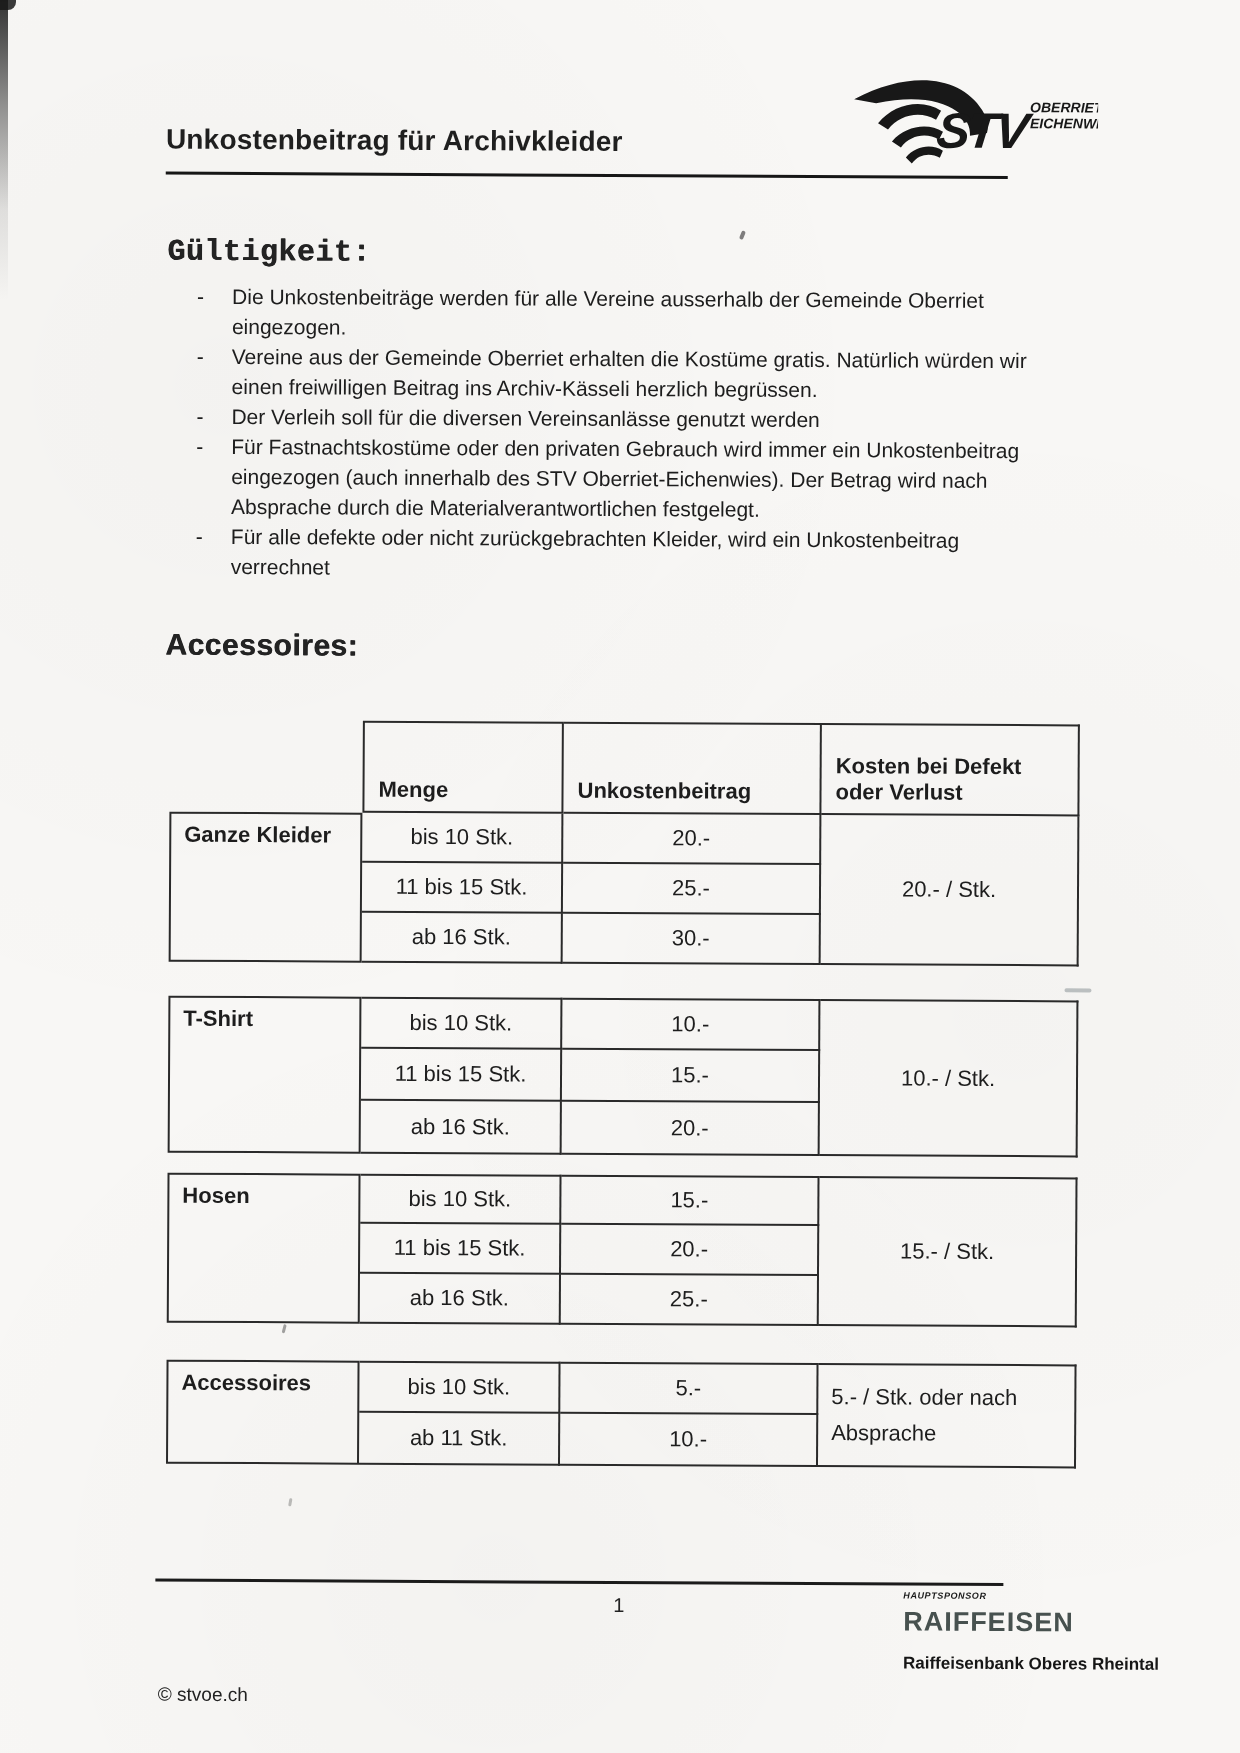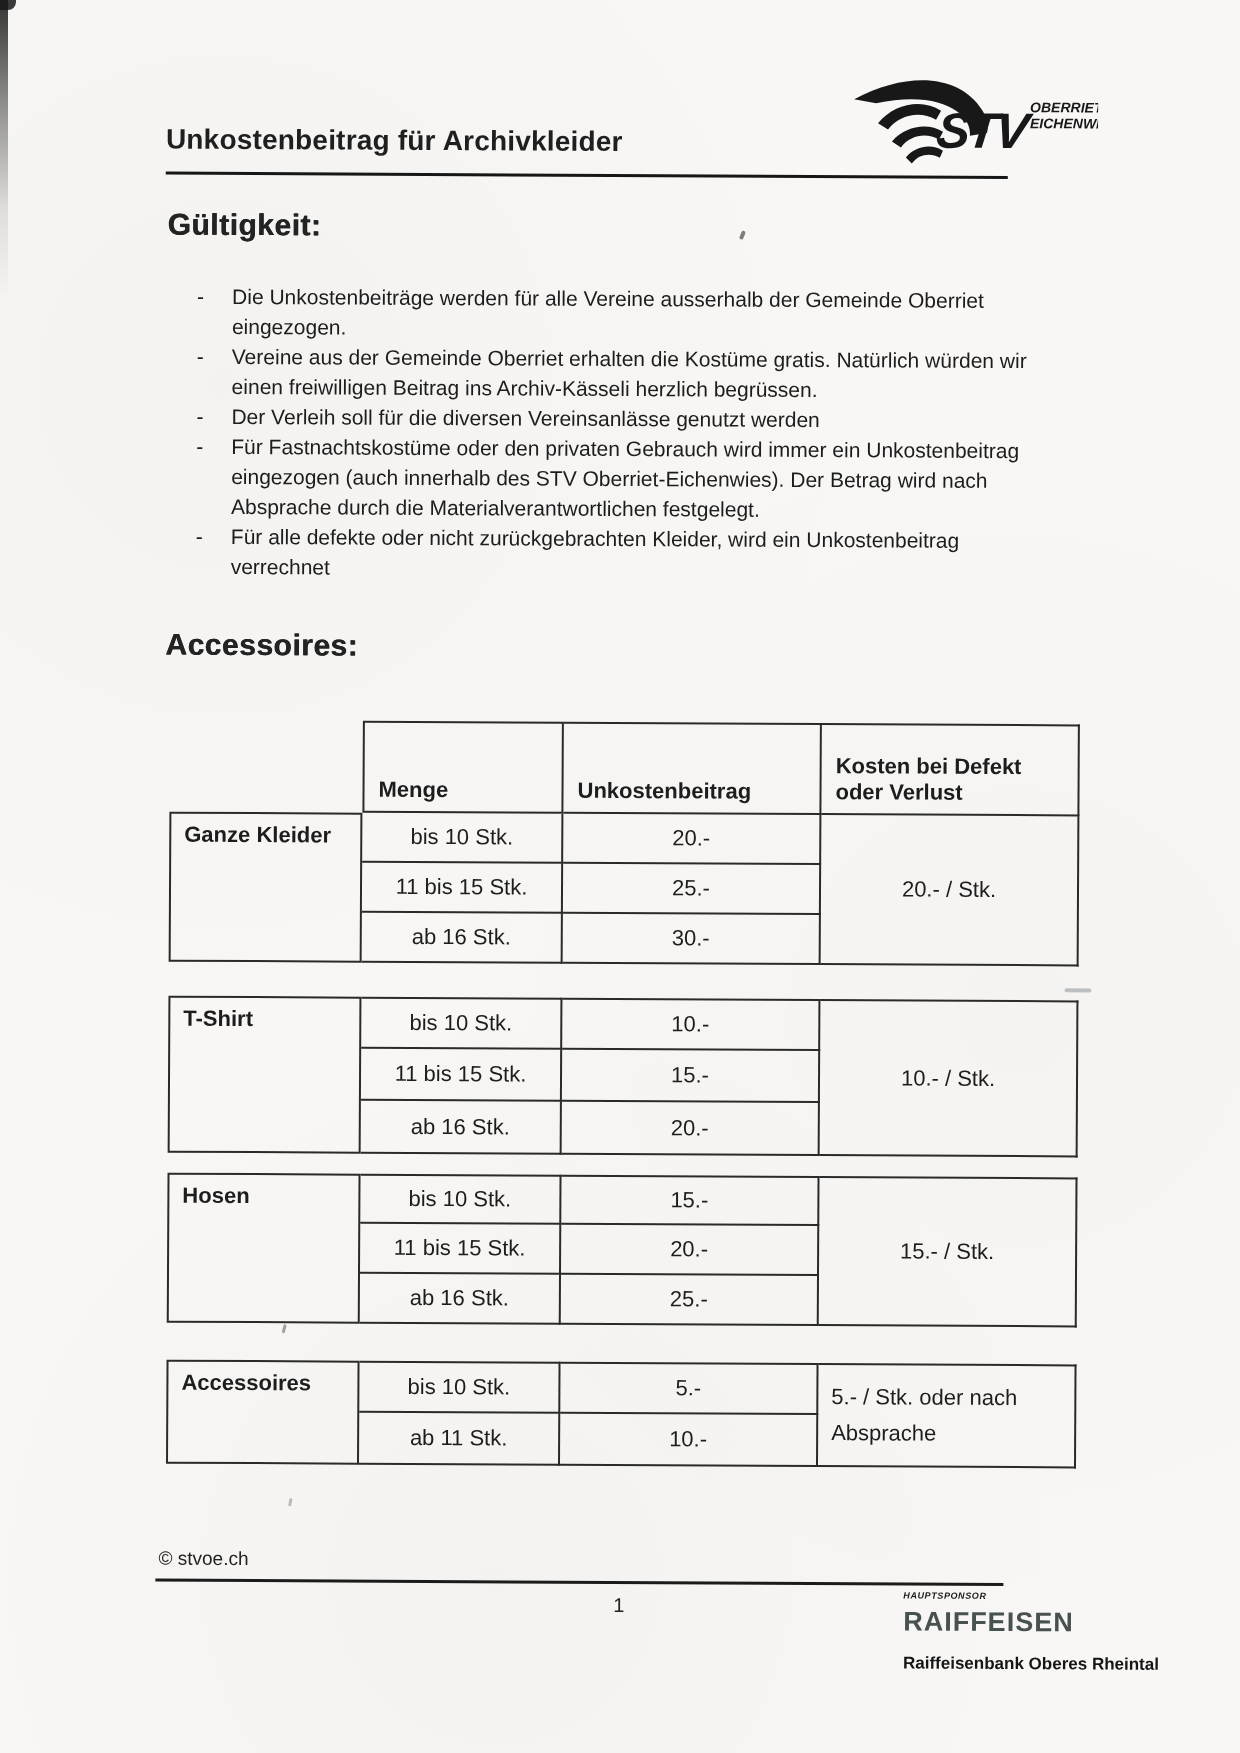--- a/index.html
+++ b/index.html
@@ -12,21 +12,21 @@
       #f8f7f5;
     font-family:"Liberation Sans", sans-serif;color:#1d1d1d;
   }
   .content{position:absolute;inset:0;transform:rotate(0.3deg);transform-origin:50% 40%;}
   
   .doc-title{position:absolute;left:163px;top:126px;font-size:28px;font-weight:700;color:#1f1f1f;letter-spacing:0.2px;}
   .rule-top{position:absolute;left:163px;top:174px;width:842px;height:3px;background:#161616;}
   .logo{position:absolute;left:845px;top:64px;width:250px;height:108px;}
   
   .h-sec{position:absolute;font-size:30px;font-weight:800;letter-spacing:0.5px;color:#232323;text-shadow:0.5px 0 0 #232323;}
-  .h-validity{left:165px;top:210px;}
+  .h-validity{left:165px;top:237px;font-family:Liberation Mono, monospace;}
   .h-pricelist{left:165px;top:630px;}
   .bullets{position:absolute;left:195px;top:284px;width:860px;list-style:none;margin:0;padding:0;}
   .bullets li{display:flex;font-size:21px;line-height:30px;}
   .bullets .dash{width:35px;flex:0 0 35px;}
   
   .ptable{position:absolute;left:170px;display:grid;grid-template-columns:193px 201px 258px 258px;}
   .t1{top:722px;grid-template-rows:92px 50px 50px 50px;}
   .t2{top:998px;grid-template-rows:52px 52px 53px;}
   .t3{top:1175px;grid-template-rows:50px 50px 50px;}
   .t4{top:1362px;grid-template-rows:52px 52px;}
@@ -36,21 +36,21 @@
   .bl{border-left:2px solid #2a2a2a;}
   .head{font-weight:700;align-items:flex-end;padding:0 10px 8px 14px;line-height:26px;}
   .cat{font-weight:700;align-items:flex-start;padding:8px 8px 0 13px;}
   .val{justify-content:center;}
   .defect{justify-content:center;}
   .defect.left{justify-content:flex-start;padding-left:13px;line-height:36px;}
   .span-rows-3{grid-row:span 3;}
   .span-rows-2{grid-row:span 2;}
   
   .rule-footer{position:absolute;left:160px;top:1581px;width:848px;height:3px;background:#1b1b1b;}
-  .copyright{position:absolute;left:163px;top:1550px;font-size:19px;color:#222;}
+  .copyright{position:absolute;left:163px;top:1686px;font-size:19px;color:#222;}
   .pagenum{position:absolute;left:618px;top:1594px;font-size:20px;color:#222;}
   .sponsor{position:absolute;left:908px;top:1589px;}
   .sponsor-label{font-size:9px;font-weight:700;font-style:italic;letter-spacing:0.6px;color:#1a1a1a;}
   .sponsor-wordmark{margin-top:6px;font-size:27px;font-weight:800;letter-spacing:1px;color:#47514f;}
   .sponsor-sub{margin-top:16px;font-size:17px;font-weight:700;color:#161616;}
   
   .edge-left{position:absolute;left:0;top:0;width:8px;height:300px;
     background:linear-gradient(to bottom, rgba(30,30,30,0.9) 0%, rgba(60,60,60,0.55) 35%, rgba(120,120,120,0.18) 70%, transparent 100%);}
   .edge-corner{position:absolute;left:0;top:0;width:16px;height:10px;background:rgba(25,25,25,0.85);border-bottom-right-radius:8px;}
   .tick{position:absolute;background:#4a4a4a;border-radius:2px;}

